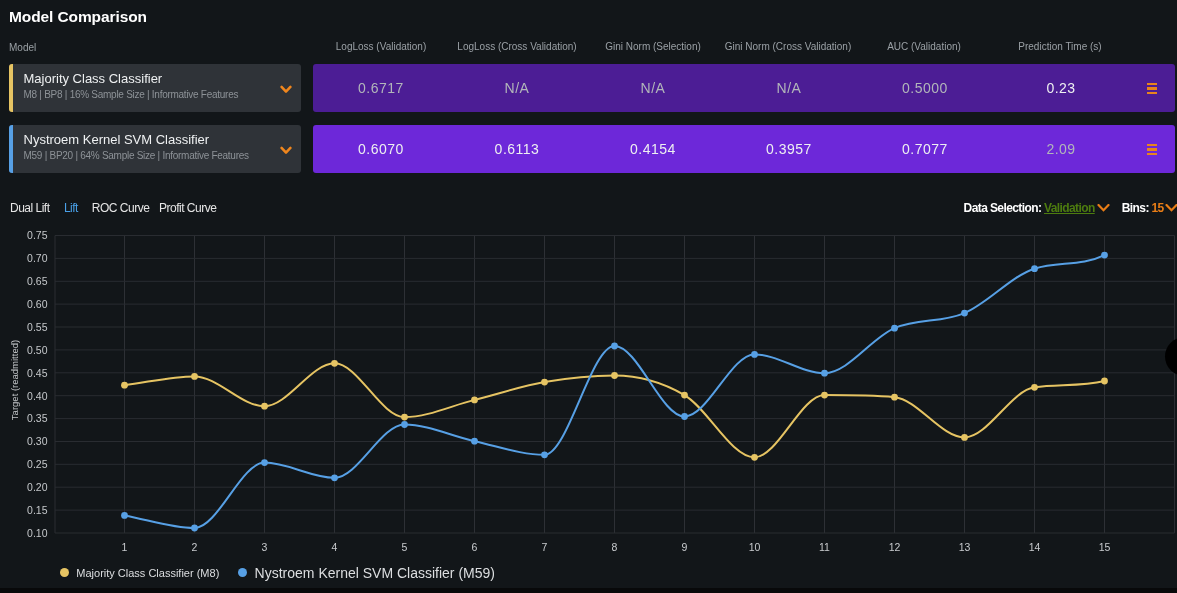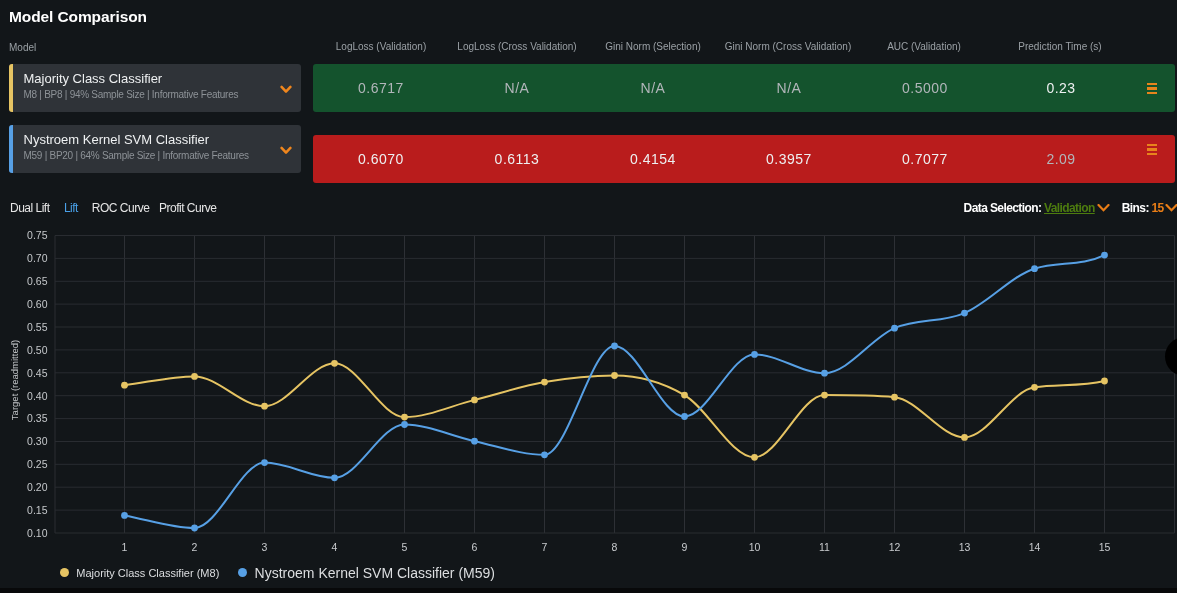--- a/index.html
+++ b/index.html
@@ -34,27 +34,27 @@
 <div class="abs hdr colhdr" style="left:449px;">LogLoss (Cross Validation)</div>
 <div class="abs hdr colhdr" style="left:585px;">Gini Norm (Selection)</div>
 <div class="abs hdr colhdr" style="left:720px;">Gini Norm (Cross Validation)</div>
 <div class="abs hdr colhdr" style="left:856px;">AUC (Validation)</div>
 <div class="abs hdr colhdr" style="left:992px;">Prediction Time (s)</div>
 
 <div class="abs card" style="top:64px; background:#2f3338;">
   <div class="bar" style="background:#e6c463;"></div>
   <div class="txt">
     <div class="t1">Majority Class Classifier</div>
-    <div class="t2">M8 | BP8 | 94% Sample Size | Informative Features</div>
+    <div class="t2">M8 | BP8 | 16% Sample Size | Informative Features</div>
   </div>
   <svg class="chev" width="12" height="9" viewBox="0 0 12 9">
       <path d="M1.6 1.9 L6 6.6 L10.4 1.9" fill="none" stroke="#ef861d" stroke-width="2.5" stroke-linecap="round" stroke-linejoin="round"></path>
     </svg>
 </div>
-<div class="abs metrics" style="top:64px; background:#14532d;">
+<div class="abs metrics" style="top:64px; background:#4c1d95;">
   <div class="cell vgray" style="left:0;">0.6717</div>
   <div class="cell vgray" style="left:136px;">N/A</div>
   <div class="cell vgray" style="left:272px;">N/A</div>
   <div class="cell vgray" style="left:408px;">N/A</div>
   <div class="cell vgray" style="left:544px;">0.5000</div>
   <div class="cell vwhite" style="left:680px;">0.23</div>
 </div>
 <div class="abs burger" style="top:82.6px;">
     <div></div>
     <div></div>
@@ -64,21 +64,21 @@
 <div class="abs card" style="top:125px; background:#2f3338;">
   <div class="bar" style="background:#57a0e5;"></div>
   <div class="txt">
     <div class="t1">Nystroem Kernel SVM Classifier</div>
     <div class="t2">M59 | BP20 | 64% Sample Size | Informative Features</div>
   </div>
   <svg class="chev" width="12" height="9" viewBox="0 0 12 9">
       <path d="M1.6 1.9 L6 6.6 L10.4 1.9" fill="none" stroke="#ef861d" stroke-width="2.5" stroke-linecap="round" stroke-linejoin="round"></path>
     </svg>
 </div>
-<div class="abs metrics" style="top:135px; background:#b91c1c;padding-left:24px;">
+<div class="abs metrics" style="top:125px; background:#6d28d9;padding-left:24px;">
   <div class="cell vwhite" style="left:0;">0.6070</div>
   <div class="cell vwhite" style="left:136px;">0.6113</div>
   <div class="cell vwhite" style="left:272px;">0.4154</div>
   <div class="cell vwhite" style="left:408px;">0.3957</div>
   <div class="cell vwhite" style="left:544px;">0.7077</div>
   <div class="cell vgray" style="left:680px;">2.09</div>
 </div>
 <div class="abs burger" style="top:143.6px;">
     <div></div>
     <div></div>

